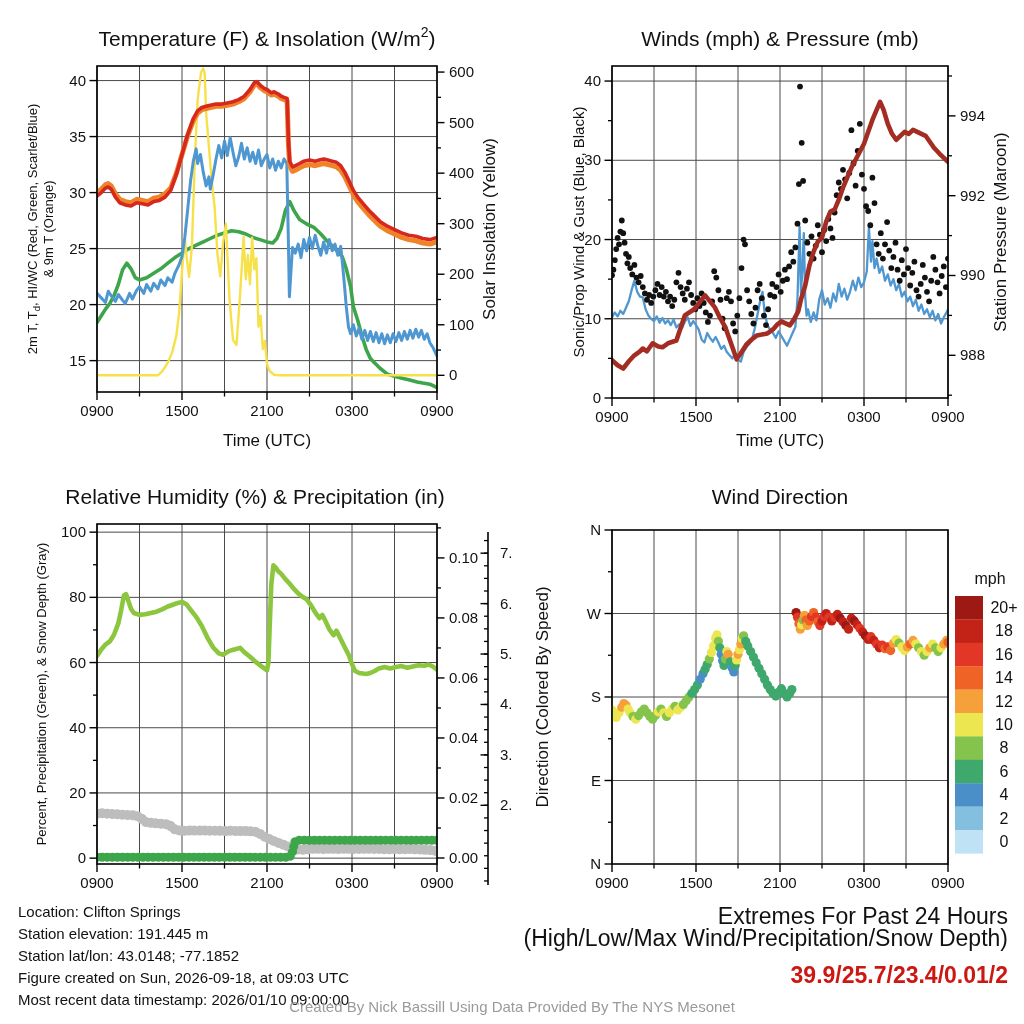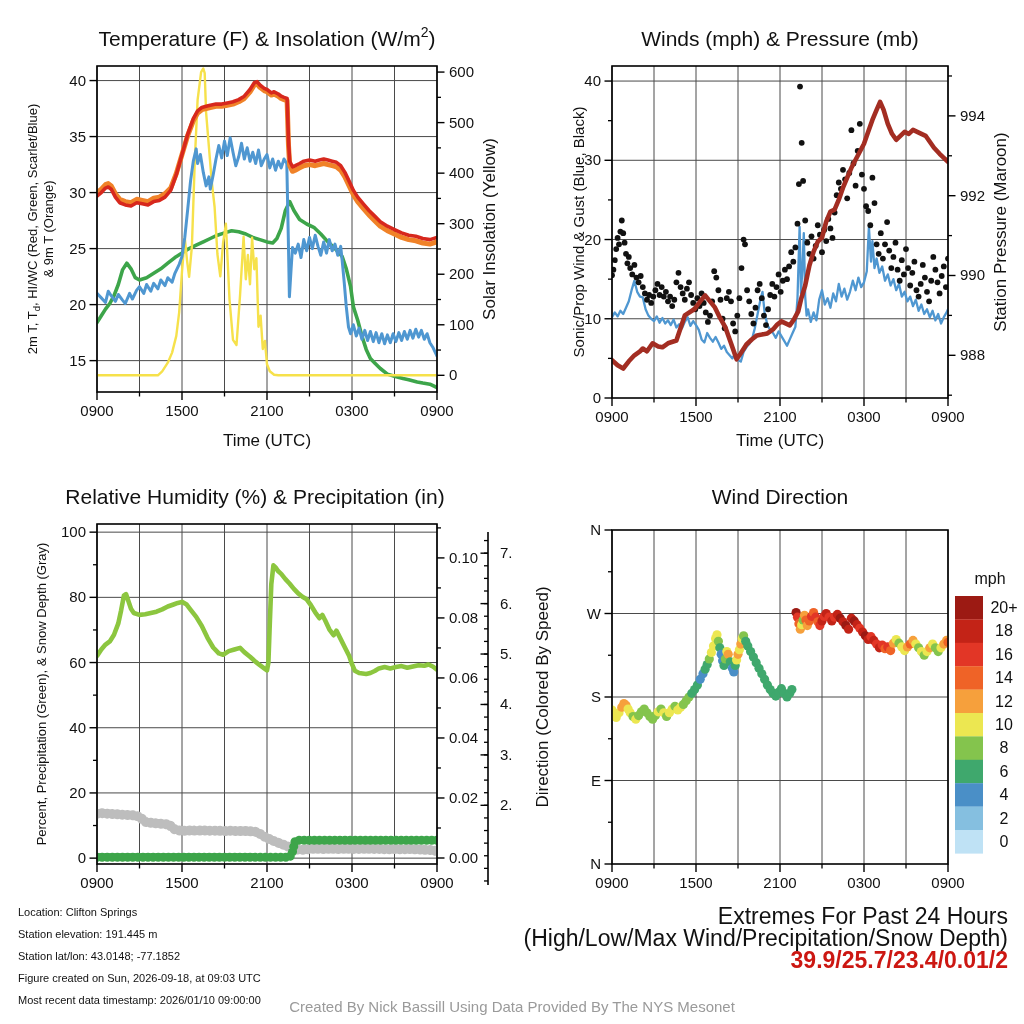--- a/index.html
+++ b/index.html
@@ -4,21 +4,21 @@
 <style>
   html,body{margin:0;padding:0;background:#fff;}
   body{width:1024px;height:1024px;position:relative;overflow:hidden;
        font-family:"Liberation Sans",sans-serif;color:#111;}
   svg{position:absolute;}
   svg text{font-family:"Liberation Sans",sans-serif;}
   #svg-tl{left:0;top:0;}
   #svg-tr{left:512px;top:0;}
   #svg-bl{left:0;top:460px;}
   #svg-br{left:512px;top:460px;}
-  .footer-left{position:absolute;left:18px;top:901px;font-size:11px;line-height:22px;}
+  .footer-left{position:absolute;left:18px;top:901px;font-size:15px;line-height:22px;}
   .footer-right{position:absolute;right:16px;top:905px;text-align:right;font-size:23px;line-height:22px;}
   .extremes-values{font-weight:bold;}
   .credit{position:absolute;left:0;top:998px;width:1024px;text-align:center;font-size:15px;color:#9a9a9a;}
 </style>
 </head>
 <body>
 
 <svg id="svg-tl" width="512" height="460">
     <defs>
       <clipPath id="clip-tl">
@@ -707,16 +707,16 @@
   <div>Location: Clifton Springs</div>
   <div>Station elevation: 191.445 m</div>
   <div>Station lat/lon: 43.0148; -77.1852</div>
   <div>Figure created on Sun, 2026-09-18, at 09:03 UTC</div>
   <div>Most recent data timestamp: 2026/01/10 09:00:00</div>
 </div>
 
 <div class="footer-right">
   <div>Extremes For Past 24 Hours</div>
   <div>(High/Low/Max Wind/Precipitation/Snow Depth)</div>
-  <div class="extremes-values" id="extremes-values" style="color: rgb(204, 23, 18);">39.9/25.7/23.4/0.01/2</div>
+  <div class="extremes-values" id="extremes-values" style="color: rgb(204, 23, 18); margin-top: 15px;">39.9/25.7/23.4/0.01/2</div>
 </div>
 
 <div class="credit">Created By Nick Bassill Using Data Provided By The NYS Mesonet</div>
 
 </body></html>

